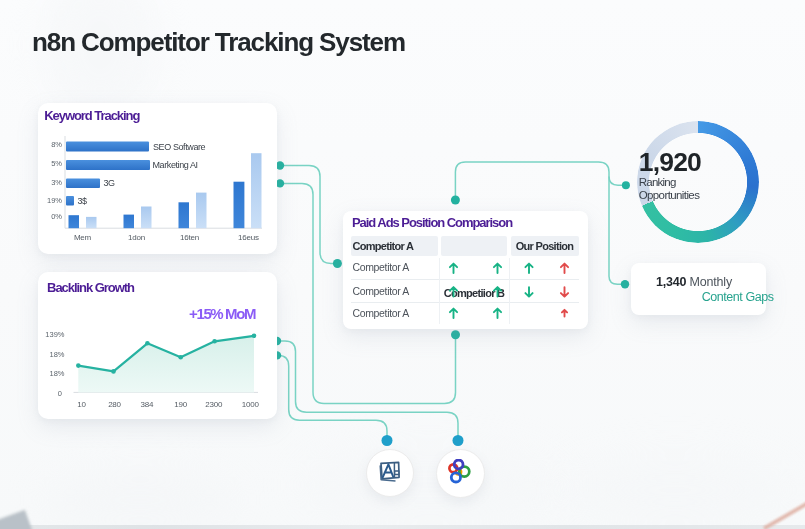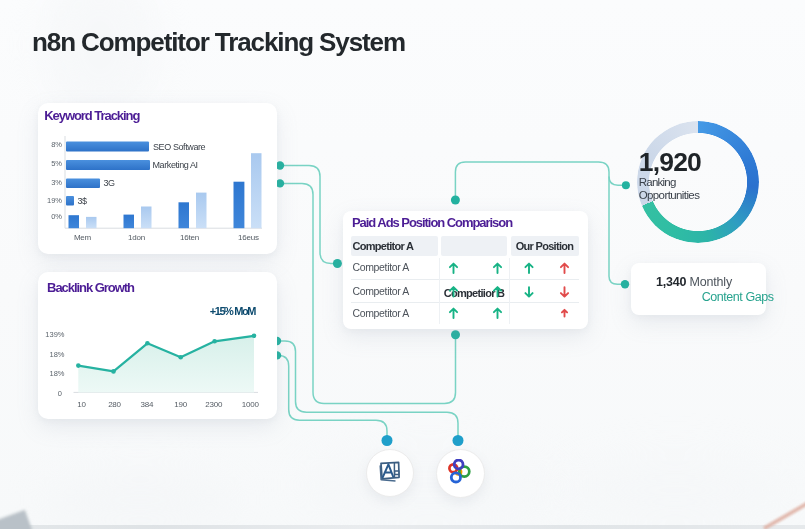--- a/index.html
+++ b/index.html
@@ -102,21 +102,21 @@
         <text x="44.5" y="137">Mem</text>
         <text x="98.5" y="137">1don</text>
         <text x="151.5" y="137">16ten</text>
         <text x="210.5" y="137">16eus</text>
       </g>
     </svg>
   </div>
 
   <div class="card" style="left:37.5px;top:272px;width:239px;height:147px;">
     <div class="ctitle" style="position:absolute;left:9.6px;top:7.5px;">Backlink Growth</div>
-    <div style="position:absolute;right:21.5px;top:33px;font-size:11px;font-weight:bold;color:#0c4a6e;letter-spacing:-1.4px;white-space:nowrap;">+15% MoM</div>
+    <div style="position:absolute;right:21.5px;top:33px;font-size:15px;font-weight:bold;color:#8b5cf6;letter-spacing:-1.4px;white-space:nowrap;">+15% MoM</div>
     <svg width="239" height="147" viewBox="0 0 239 147" style="position:absolute;left:0;top:0;">
       <defs>
         <linearGradient id="ar" x1="0" y1="0" x2="0" y2="1">
           <stop offset="0" stop-color="#d7f0ea"></stop>
             <stop offset="1" stop-color="#edf9f6"></stop>
         </linearGradient>
       </defs>
       <line x1="35.5" y1="120.4" x2="220" y2="120.4" stroke="#d9dde1" stroke-width="1"></line>
       <g font-size="7.5" fill="#5c646c" text-anchor="end">
         <text x="26.5" y="64.7">139%</text>

